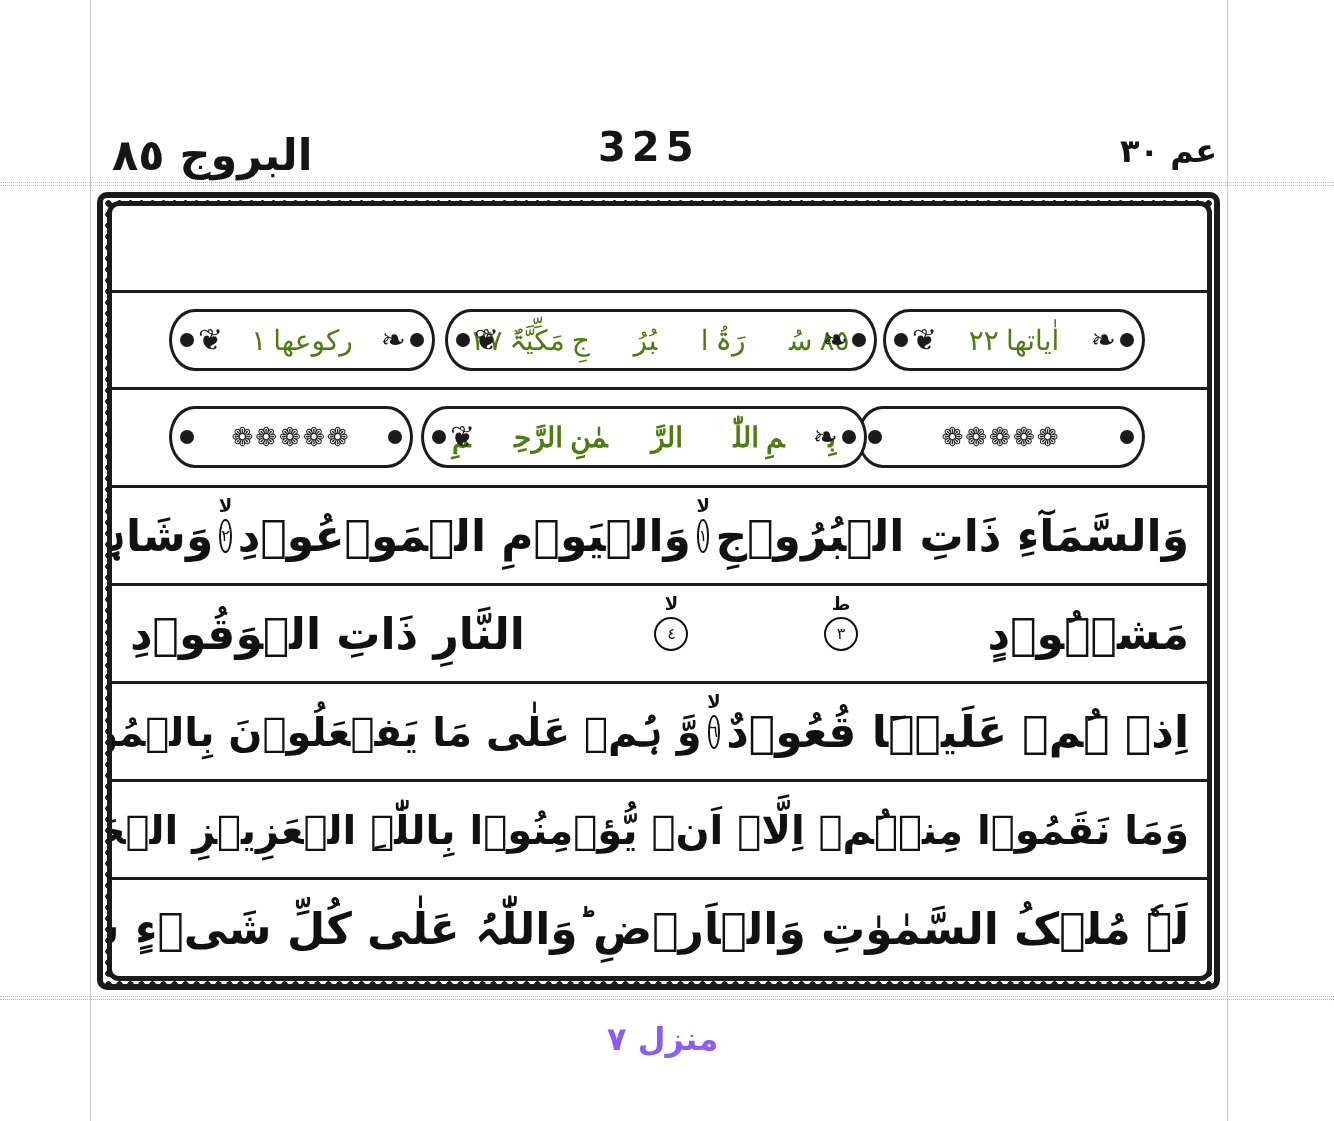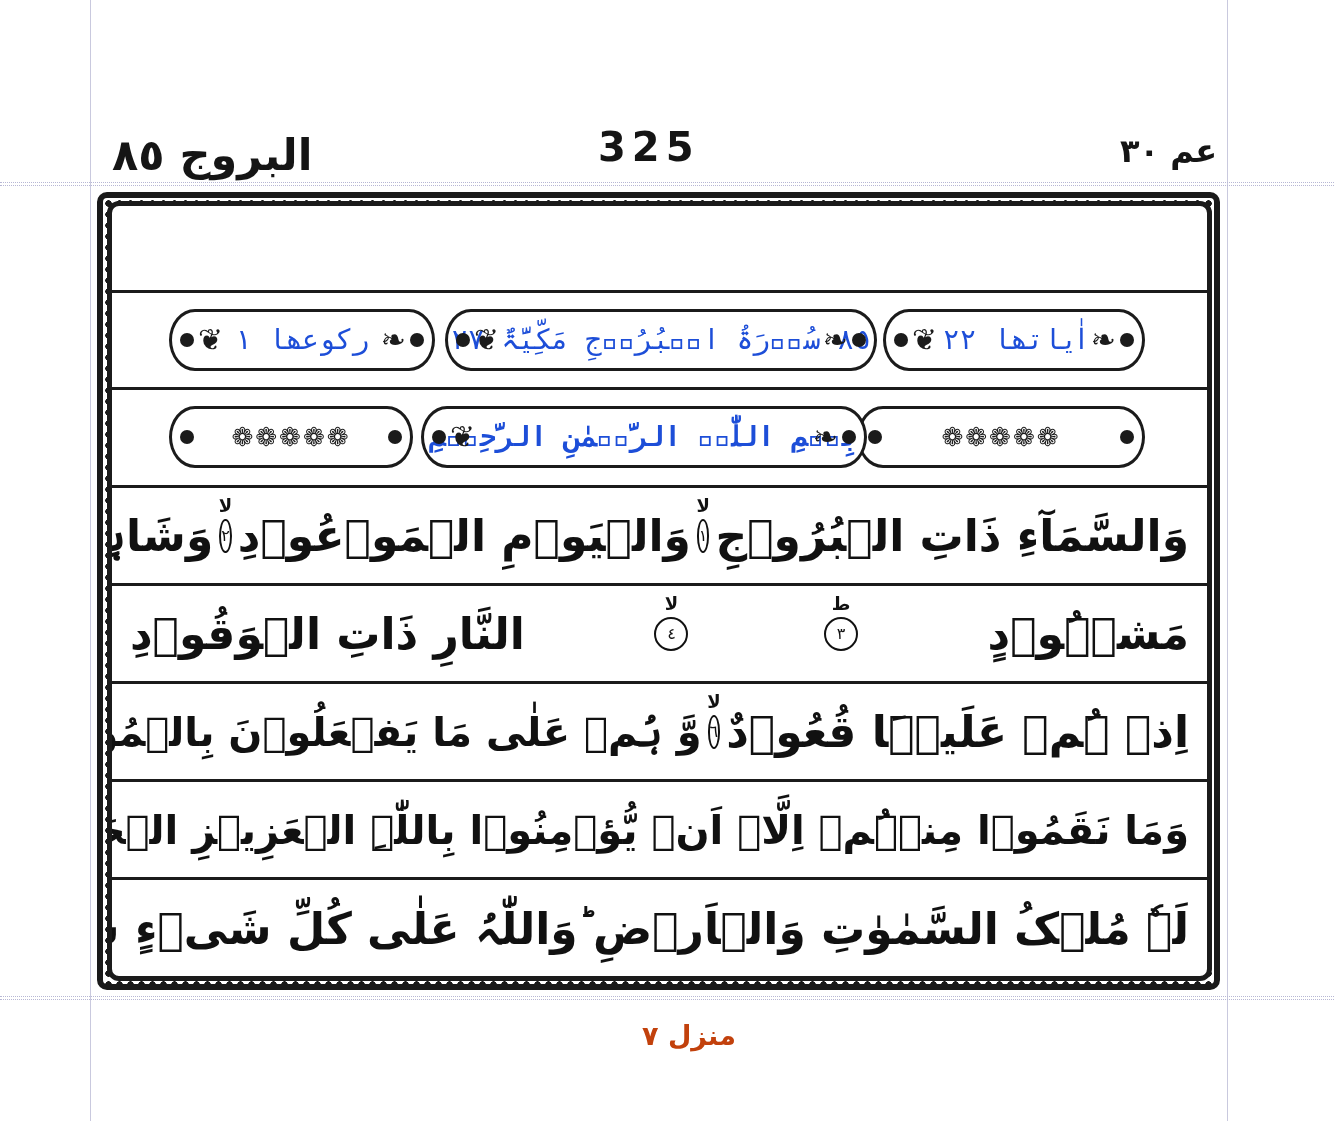--- a/index.html
+++ b/index.html
@@ -114,23 +114,23 @@
     position: absolute;
     top: 50%;
     transform: translateY(-50%);
     font-size: 30px;
     line-height: 1;
     color: #1b1b1b;
   }
   .orn-l { left: 26px; }
   .orn-r { right: 26px; }
   .cart-text {
-    font-family: Liberation Mono, monospace;
+    font-family: Liberation Serif, serif;
     font-size: 28px;
-    color: #1d4ed8;
+    color: #4d7c0f;
     white-space: nowrap;
     text-align: right;
   }
   .pattern {
     font-size: 26px;
     letter-spacing: 2px;
     color: #1b1b1b;
     white-space: nowrap;
   }
 
@@ -170,26 +170,26 @@
     top: -26px;
     left: 50%;
     transform: translateX(-50%);
     font-size: 18px;
     font-weight: bold;
   }
 
   
   #ftr-manzil {
     position: absolute;
-    left: 642px;
+    left: 607px;
     top: 1020px;
-    font-size: 27px;
+    font-size: 32px;
     font-weight: bold;
     direction: rtl;
-    color: #c2410c;
+    color: #8b5cf6;
   }
 </style>
 </head>
 <body>
 
 <div class="guide-v" style="left:90px"></div>
 <div class="guide-v" style="left:1227px"></div>
 <div class="guide-h" style="top:182px"></div>
 <div class="guide-h" style="top:996px"></div>
 

